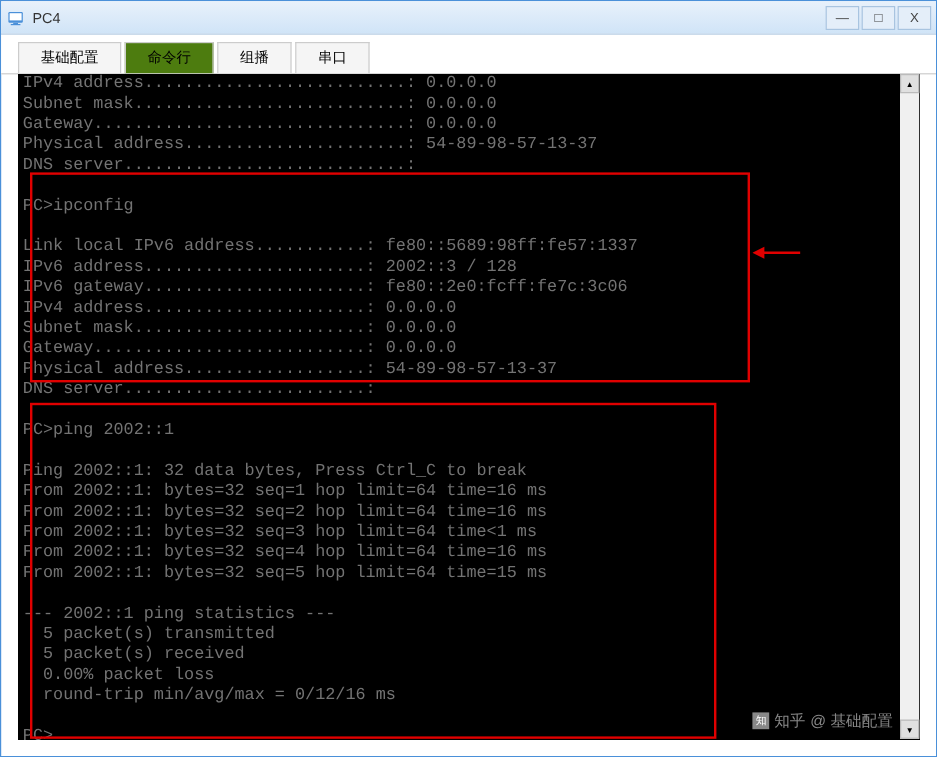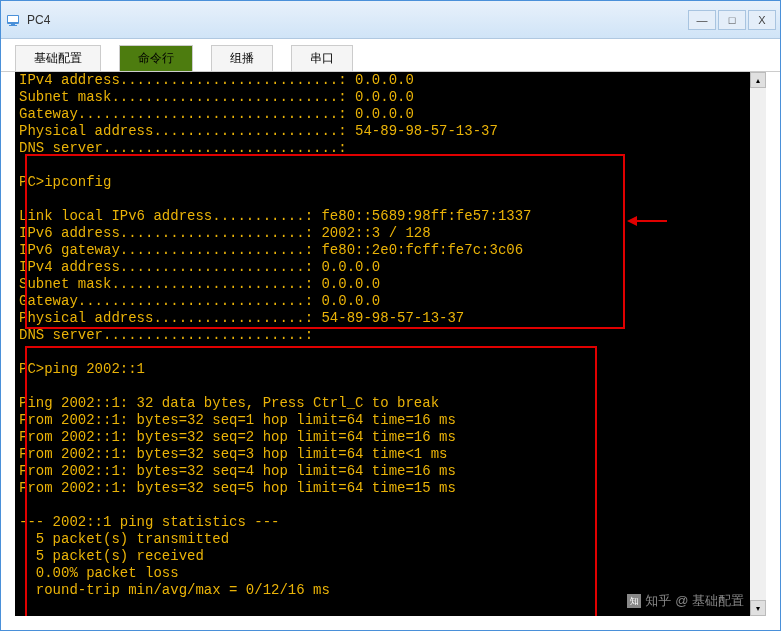--- a/index.html
+++ b/index.html
@@ -1,27 +1,27 @@
 <!DOCTYPE html>
 <html><head>
   <meta charset="utf-8">
   <style>
     * { margin: 0; padding: 0; box-sizing: border-box; }
     body { font-family: "Microsoft YaHei", sans-serif; background: #fff; width: 781px; height: 631px; overflow: hidden; }
     .window { border: 1px solid #4a90d9; height: 631px; display: flex; flex-direction: column; }
-    .titlebar { background: linear-gradient(#e8f1fb, #d0e4f7); height: 38px; display: flex; align-items: center; padding: 0 4px; border-bottom: 1px solid #b0c8e0; }
+    .titlebar { background: linear-gradient(#e8f1fb, #d0e4f7); height: 28px; display: flex; align-items: center; padding: 0 4px; border-bottom: 1px solid #b0c8e0; }
     .app-icon { width: 16px; height: 16px; margin-right: 6px; display: inline-flex; align-items: center; justify-content: center; }
     .title { font-size: 12px; color: #333; flex: 1; }
     .winbtns { display: flex; gap: 2px; }
     .winbtn { width: 28px; height: 20px; background: #e4eef9; border: 1px solid #a8c4e0; display: flex; align-items: center; justify-content: center; font-size: 11px; color: #444; cursor: pointer; }
-    .tabs { background: #fff; padding: 6px 14px 0 14px; display: flex; gap: 18px; border-bottom: 1px solid #ccc; }
+    .tabs { background: #fff; padding: 6px 14px 0 14px; display: flex; gap: 3px; border-bottom: 1px solid #ccc; }
     .tab { padding: 4px 18px; font-size: 12px; background: #f5f5f5; border: 1px solid #ccc; border-bottom: none; cursor: pointer; }
     .tab.active { background: #4d7c0f; }
     .terminal-wrap { flex: 1; background: #000; margin: 0 14px 14px 14px; padding: 0; overflow-y: auto; position: relative; }
-    .terminal { font-family: "Consolas", "Courier New", monospace; font-size: 14px; color: #eab308; line-height: 17px; padding: 0 4px 6px 4px; white-space: pre; }
+    .terminal { font-family: "Consolas", "Courier New", monospace; font-size: 14px; color: #737373; line-height: 17px; padding: 0 4px 6px 4px; white-space: pre; }
     .box1 { position: absolute; border: 2px solid #e00000; left: 10px; top: 82px; width: 600px; height: 175px; pointer-events: none; }
     .box2 { position: absolute; border: 2px solid #e00000; left: 10px; top: 274px; width: 572px; height: 280px; pointer-events: none; }
     .arrow { position: absolute; left: 612px; top: 143px; width: 40px; height: 12px; pointer-events: none; }
     .scrollbar { position: absolute; right: 0; top: 0; width: 16px; height: 100%; background: #f0f0f0; }
     .sb-btn { width: 16px; height: 16px; background: #e0e0e0; border: 1px solid #bbb; display: flex; align-items: center; justify-content: center; font-size: 8px; position: absolute; }
     .sb-up { top: 0; }
     .sb-down { bottom: 0; }
     .watermark { position: absolute; right: 22px; bottom: 6px; color: #888; font-size: 13px; display: flex; align-items: center; gap: 4px; }
     .zh-icon { width: 14px; height: 14px; background: #888; color: #fff; font-size: 9px; display: inline-flex; align-items: center; justify-content: center; }
   </style>

